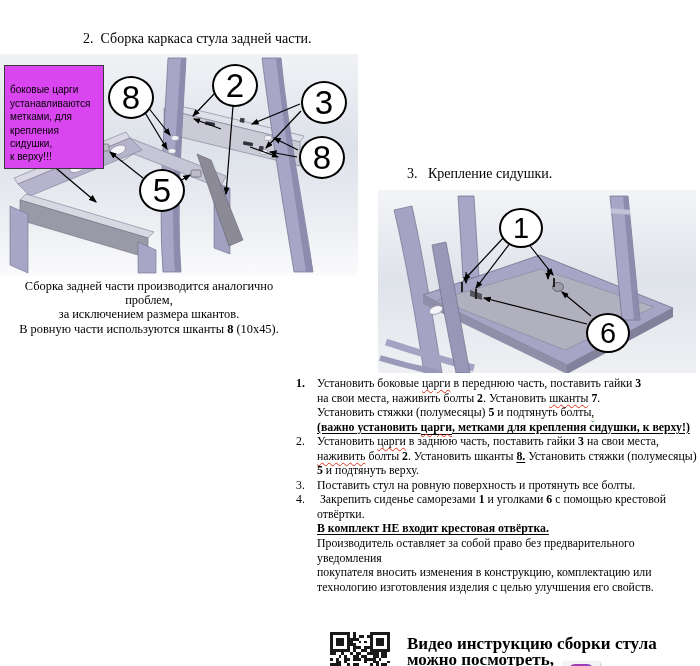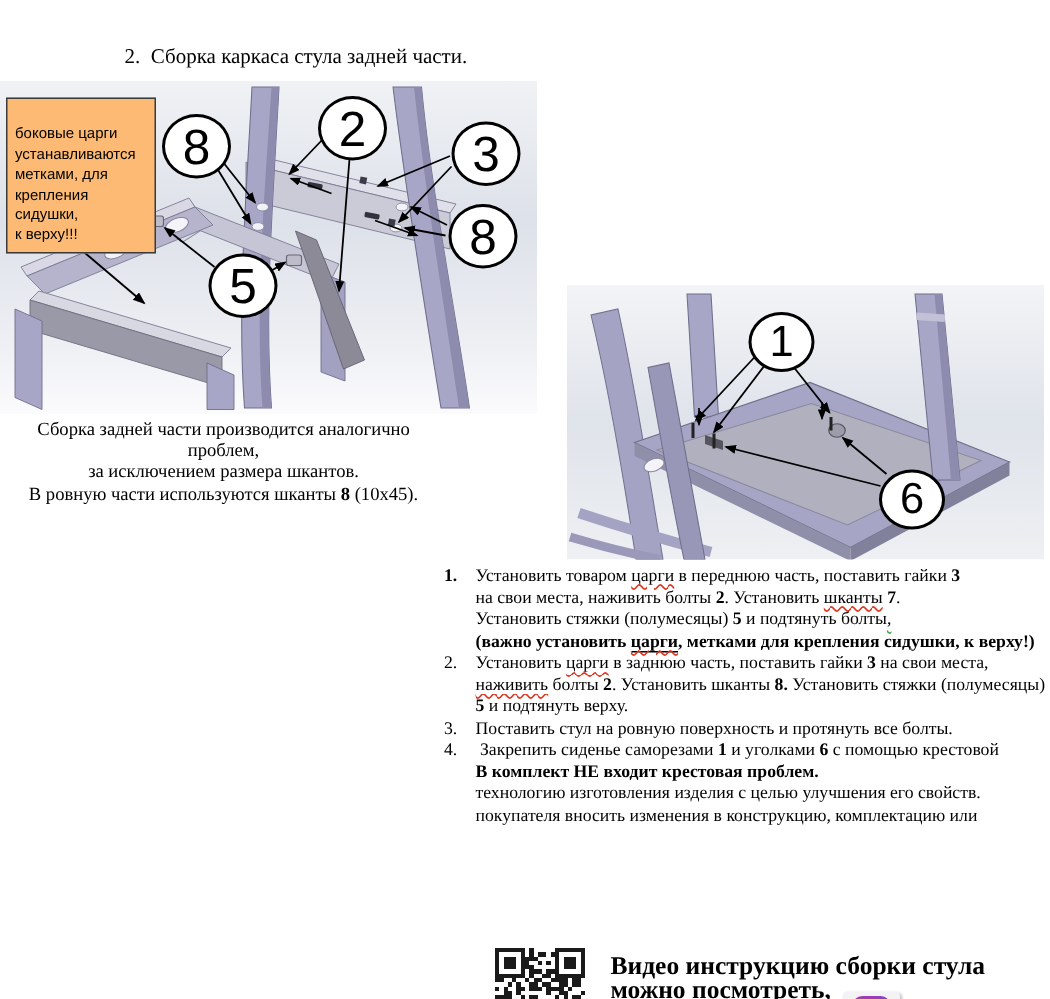--- a/index.html
+++ b/index.html
@@ -2,40 +2,40 @@
 <html><head>
 <meta charset="utf-8">
 <style>
   html,body{margin:0;padding:0;background:#fff;}
   .page{position:relative;width:700px;height:666px;background:#fff;overflow:hidden;
         font-family:"Liberation Serif",serif;color:#000;margin-top:28px;}
   .abs{position:absolute;}
   .title{font-size:14px;white-space:pre;}
   .draw{position:absolute;}
   .draw svg{display:block;}
-  .ann{position:absolute;left:4px;top:37px;width:90px;min-height:84px;background:#fdba74;
+  .ann{position:absolute;left:4px;top:37px;width:90px;min-height:84px;background:#d946ef;
        border:1.5px solid #3a3a3a;padding:4px 3px 4px 5px;
        font-family:"Liberation Sans",sans-serif;font-size:10px;line-height:13.4px;
        white-space:pre-line;z-index:6;}
   .co{position:absolute;display:flex;align-items:center;justify-content:center;
       background:#fff;border:2.5px solid #000;border-radius:50%;
       font-family:"Liberation Sans",sans-serif;line-height:1;z-index:5;}
   .co-lg{width:42px;height:39px;font-size:33px;}
   .co-sm{width:40px;height:36px;font-size:29px;}
   .caption{left:0;top:251px;width:298px;font-size:12.4px;line-height:14.2px;}
   .caption .tline{text-align:center;}
   .instr{left:296px;top:348px;width:404px;font-size:11.8px;line-height:14.55px;}
   .item{display:flex;}
   .num{width:21px;flex:none;}
   .num-b{font-weight:bold;}
   .itext{flex:1;}
   .tline{white-space:pre-wrap;}
   .s-n{}
   .s-b{font-weight:bold;}
-  .s-bu{font-weight:bold;text-decoration-thickness:1px;text-underline-offset:2px;}
+  .s-bu{font-weight:bold;text-decoration:underline;text-decoration-thickness:1px;text-underline-offset:2px;}
   .s-sp{text-decoration:underline wavy #e0311a;text-decoration-thickness:1px;text-underline-offset:2px;}
   .s-busp{font-weight:bold;border-bottom:1px solid #000;
           text-decoration:underline wavy #e0311a;text-decoration-thickness:1px;text-underline-offset:2px;}
   .s-gr{text-decoration:underline wavy #3fae49;text-decoration-thickness:1px;text-underline-offset:2px;}
   .notice{left:322px;top:556px;width:378px;font-size:12.2px;line-height:14.3px;}
   .notice .tline:last-child::after{content:"";display:inline-block;width:2px;height:12px;
           background:#000;margin-left:1px;vertical-align:-2px;}
   .qrwrap{left:330px;top:604px;width:60px;height:60px;}
   .qrcap{left:407px;top:608px;width:296px;font-size:17px;line-height:15.5px;}
   .igcard{left:562px;top:633px;width:38px;height:31px;background:#f3f2f4;border-radius:3px;
@@ -159,20 +159,21 @@
   <div class="co co-lg" style="left:139px;top:141px;">
     <span>5</span>
     </div>
 
   <div class="abs caption">
       <div class="tline"><span class="s-n">Сборка задней части производится аналогично проблем,</span></div>
       <div class="tline"><span class="s-n">за исключением размера шкантов.</span></div>
       <div class="tline"><span class="s-n">В ровную части используются шканты </span><span class="s-b">8</span><span class="s-n"> (10x45).</span></div>
     </div>
 
+  <div class="abs title" style="left:407px;top:138px;">3.   Крепление сидушки.</div>
 
   <div class="draw" style="left:378px;top:162px;width:318px;height:183px;">
     <svg width="318" height="183" viewBox="0 0 318 183">
       <defs>
         <linearGradient id="bg2" x1="0" y1="0" x2="0" y2="1">
           <stop offset="0" stop-color="#f3f4f7"></stop>
           <stop offset="0.5" stop-color="#dfe3ea"></stop>
           <stop offset="1" stop-color="#eef0f3"></stop>
         </linearGradient>
         <marker id="ah2" markerWidth="8" markerHeight="8" refX="5.5" refY="2.5" orient="auto">
@@ -229,21 +230,21 @@
     <span>1</span>
     </div>
   <div class="co co-sm" style="left:586px;top:285px;">
     <span>6</span>
     </div>
 
   <div class="abs instr">
     <div class="item">
       <div class="num num-b">1.</div>
       <div class="itext">
-          <div class="tline"><span class="s-n">Установить товаром </span><span class="s-sp">царги</span><span class="s-n"> в переднюю часть, поставить гайки </span><span class="s-b">3</span></div>
+          <div class="tline"><span class="s-n">Установить боковые </span><span class="s-sp">царги</span><span class="s-n"> в переднюю часть, поставить гайки </span><span class="s-b">3</span></div>
           <div class="tline"><span class="s-n">на свои места, наживить болты </span><span class="s-b">2</span><span class="s-n">. Установить </span><span class="s-sp">шканты</span><span class="s-n"> </span><span class="s-b">7</span><span class="s-n">.</span></div>
           <div class="tline"><span class="s-n">Установить стяжки (полумесяцы) </span><span class="s-b">5</span><span class="s-n"> и подтянуть болты</span><span class="s-gr">,</span></div>
           <div class="tline"><span class="s-bu">(важно установить </span><span class="s-busp">царги</span><span class="s-bu">, метками для крепления сидушки, к верху!)</span></div>
         </div>
     </div>
     <div class="item">
       <div class="num">2.</div>
       <div class="itext">
           <div class="tline"><span class="s-n">Установить </span><span class="s-sp">царги</span><span class="s-n"> в заднюю часть, поставить гайки </span><span class="s-b">3</span><span class="s-n"> на свои места,</span></div>
           <div class="tline"><span class="s-sp">наживить</span><span class="s-n"> болты </span><span class="s-b">2</span><span class="s-n">. Установить шканты </span><span class="s-bu">8.</span><span class="s-n"> Установить стяжки (полумесяцы)</span></div>
@@ -253,23 +254,25 @@
     <div class="item">
       <div class="num">3.</div>
       <div class="itext">
           <div class="tline"><span class="s-n">Поставить стул на ровную поверхность и протянуть все болты.</span></div>
         </div>
     </div>
     <div class="item">
       <div class="num">4.</div>
       <div class="itext">
           <div class="tline"><span class="s-n"> Закрепить сиденье саморезами </span><span class="s-b">1</span><span class="s-n"> и уголками </span><span class="s-b">6</span><span class="s-n"> с помощью крестовой</span></div>
-          <div class="tline"><span class="s-bu">В комплект НЕ входит крестовая проблем.</span></div>
+          <div class="tline"><span class="s-n">отвёртки.</span></div>
+          <div class="tline"><span class="s-bu">В комплект НЕ входит крестовая отвёртка.</span></div>
+          <div class="tline"><span class="s-n">Производитель оставляет за собой право без предварительного уведомления</span></div>
+          <div class="tline"><span class="s-n">покупателя вносить изменения в конструкцию, комплектацию или</span></div>
           <div class="tline"><span class="s-n">технологию изготовления изделия с целью улучшения его свойств.</span></div>
-          <div class="tline"><span class="s-n">покупателя вносить изменения в конструкцию, комплектацию или</span></div>
         </div>
     </div>
   </div>
 
 
   <div class="abs qrwrap">
     <svg id="qr-svg" width="60" height="60" viewBox="0 0 21 21" shape-rendering="crispEdges">
         <path d="M0 0h1v1h-1zM1 0h1v1h-1zM2 0h1v1h-1zM3 0h1v1h-1zM4 0h1v1h-1zM5 0h1v1h-1zM6 0h1v1h-1zM8 0h1v1h-1zM14 0h1v1h-1zM15 0h1v1h-1zM16 0h1v1h-1zM17 0h1v1h-1zM18 0h1v1h-1zM19 0h1v1h-1zM20 0h1v1h-1zM0 1h1v1h-1zM6 1h1v1h-1zM8 1h1v1h-1zM10 1h1v1h-1zM11 1h1v1h-1zM13 1h1v1h-1zM14 1h1v1h-1zM20 1h1v1h-1zM0 2h1v1h-1zM2 2h1v1h-1zM3 2h1v1h-1zM4 2h1v1h-1zM6 2h1v1h-1zM7 2h1v1h-1zM8 2h1v1h-1zM9 2h1v1h-1zM14 2h1v1h-1zM16 2h1v1h-1zM17 2h1v1h-1zM18 2h1v1h-1zM20 2h1v1h-1zM0 3h1v1h-1zM2 3h1v1h-1zM3 3h1v1h-1zM4 3h1v1h-1zM6 3h1v1h-1zM7 3h1v1h-1zM10 3h1v1h-1zM12 3h1v1h-1zM14 3h1v1h-1zM16 3h1v1h-1zM17 3h1v1h-1zM18 3h1v1h-1zM20 3h1v1h-1zM0 4h1v1h-1zM2 4h1v1h-1zM3 4h1v1h-1zM4 4h1v1h-1zM6 4h1v1h-1zM7 4h1v1h-1zM8 4h1v1h-1zM14 4h1v1h-1zM16 4h1v1h-1zM17 4h1v1h-1zM18 4h1v1h-1zM20 4h1v1h-1zM0 5h1v1h-1zM6 5h1v1h-1zM8 5h1v1h-1zM9 5h1v1h-1zM10 5h1v1h-1zM12 5h1v1h-1zM13 5h1v1h-1zM14 5h1v1h-1zM20 5h1v1h-1zM0 6h1v1h-1zM1 6h1v1h-1zM2 6h1v1h-1zM3 6h1v1h-1zM4 6h1v1h-1zM5 6h1v1h-1zM6 6h1v1h-1zM8 6h1v1h-1zM11 6h1v1h-1zM12 6h1v1h-1zM14 6h1v1h-1zM15 6h1v1h-1zM16 6h1v1h-1zM17 6h1v1h-1zM18 6h1v1h-1zM19 6h1v1h-1zM20 6h1v1h-1zM0 7h1v1h-1zM1 7h1v1h-1zM4 7h1v1h-1zM7 7h1v1h-1zM9 7h1v1h-1zM10 7h1v1h-1zM13 7h1v1h-1zM14 7h1v1h-1zM15 7h1v1h-1zM16 7h1v1h-1zM18 7h1v1h-1zM19 7h1v1h-1zM3 8h1v1h-1zM5 8h1v1h-1zM8 8h1v1h-1zM9 8h1v1h-1zM11 8h1v1h-1zM12 8h1v1h-1zM15 8h1v1h-1zM16 8h1v1h-1zM18 8h1v1h-1zM19 8h1v1h-1zM0 9h1v1h-1zM2 9h1v1h-1zM5 9h1v1h-1zM6 9h1v1h-1zM8 9h1v1h-1zM9 9h1v1h-1zM10 9h1v1h-1zM12 9h1v1h-1zM13 9h1v1h-1zM14 9h1v1h-1zM15 9h1v1h-1zM17 9h1v1h-1zM2 10h1v1h-1zM3 10h1v1h-1zM5 10h1v1h-1zM12 10h1v1h-1zM15 10h1v1h-1zM16 10h1v1h-1zM20 10h1v1h-1zM0 11h1v1h-1zM1 11h1v1h-1zM2 11h1v1h-1zM3 11h1v1h-1zM6 11h1v1h-1zM8 11h1v1h-1zM9 11h1v1h-1zM14 11h1v1h-1zM16 11h1v1h-1zM18 11h1v1h-1zM19 11h1v1h-1zM0 12h1v1h-1zM2 12h1v1h-1zM3 12h1v1h-1zM8 12h1v1h-1zM10 12h1v1h-1zM13 12h1v1h-1zM17 12h1v1h-1zM20 12h1v1h-1zM2 13h1v1h-1zM4 13h1v1h-1zM5 13h1v1h-1zM6 13h1v1h-1zM7 13h1v1h-1zM11 13h1v1h-1zM12 13h1v1h-1zM14 13h1v1h-1zM15 13h1v1h-1zM16 13h1v1h-1zM17 13h1v1h-1zM20 13h1v1h-1zM0 14h1v1h-1zM1 14h1v1h-1zM2 14h1v1h-1zM3 14h1v1h-1zM4 14h1v1h-1zM5 14h1v1h-1zM6 14h1v1h-1zM8 14h1v1h-1zM10 14h1v1h-1zM12 14h1v1h-1zM13 14h1v1h-1zM14 14h1v1h-1zM16 14h1v1h-1zM18 14h1v1h-1zM19 14h1v1h-1zM20 14h1v1h-1zM0 15h1v1h-1zM6 15h1v1h-1zM7 15h1v1h-1zM9 15h1v1h-1zM11 15h1v1h-1zM12 15h1v1h-1zM13 15h1v1h-1zM14 15h1v1h-1zM15 15h1v1h-1zM20 15h1v1h-1zM0 16h1v1h-1zM2 16h1v1h-1zM3 16h1v1h-1zM4 16h1v1h-1zM6 16h1v1h-1zM7 16h1v1h-1zM11 16h1v1h-1zM14 16h1v1h-1zM15 16h1v1h-1zM16 16h1v1h-1zM17 16h1v1h-1zM18 16h1v1h-1zM0 17h1v1h-1zM2 17h1v1h-1zM3 17h1v1h-1zM4 17h1v1h-1zM6 17h1v1h-1zM11 17h1v1h-1zM20 17h1v1h-1zM0 18h1v1h-1zM2 18h1v1h-1zM3 18h1v1h-1zM4 18h1v1h-1zM6 18h1v1h-1zM14 18h1v1h-1zM16 18h1v1h-1zM18 18h1v1h-1zM20 18h1v1h-1zM0 19h1v1h-1zM6 19h1v1h-1zM9 19h1v1h-1zM10 19h1v1h-1zM11 19h1v1h-1zM13 19h1v1h-1zM14 19h1v1h-1zM15 19h1v1h-1zM16 19h1v1h-1zM20 19h1v1h-1zM0 20h1v1h-1zM1 20h1v1h-1zM2 20h1v1h-1zM3 20h1v1h-1zM4 20h1v1h-1zM5 20h1v1h-1zM6 20h1v1h-1zM10 20h1v1h-1zM13 20h1v1h-1zM14 20h1v1h-1zM15 20h1v1h-1zM16 20h1v1h-1zM17 20h1v1h-1zM18 20h1v1h-1z" fill="#1a1a1a"></path>
       </svg>
   </div>

